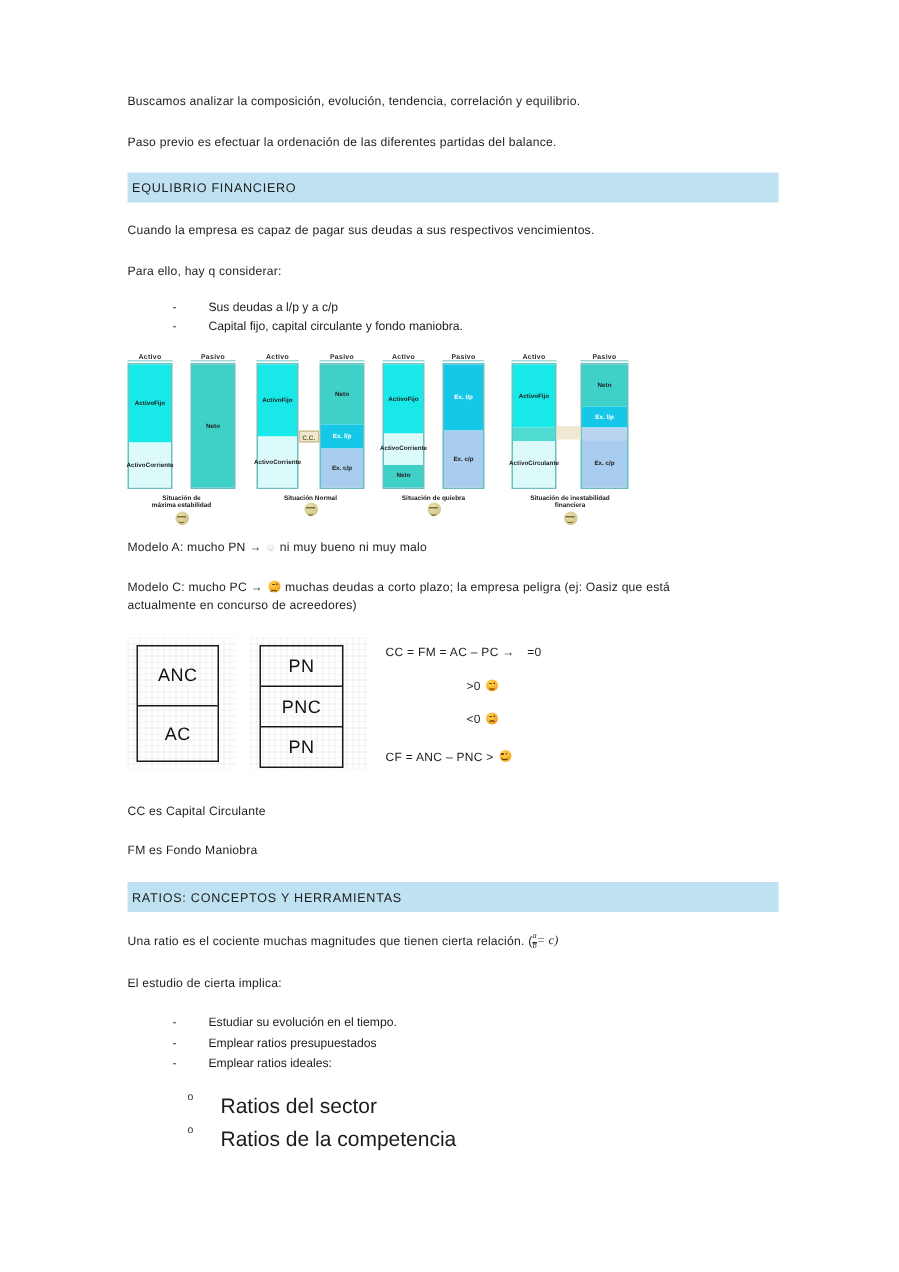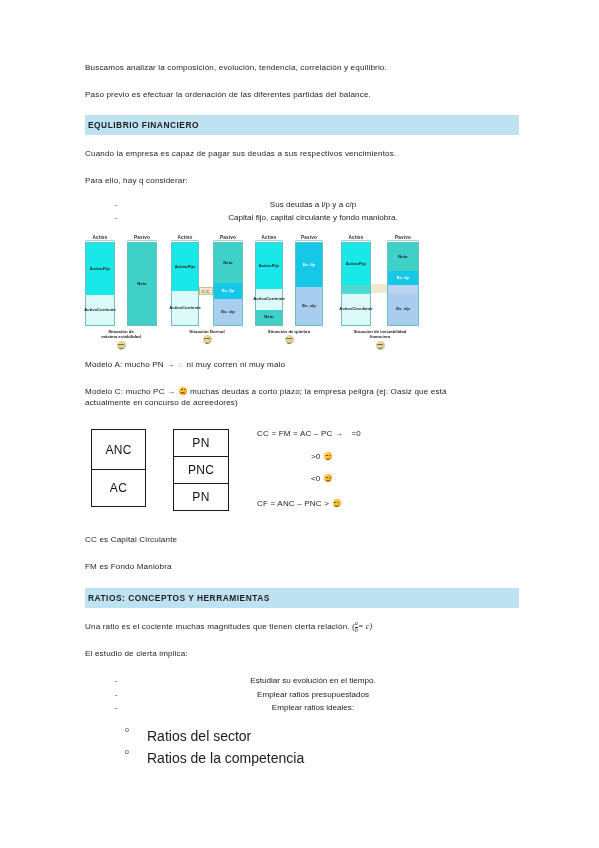--- a/index.html
+++ b/index.html
@@ -24,27 +24,26 @@
   p.para.tight { margin-bottom: 12px; }
 
   .section-head {
     background: #bfe2f2;
     font-size: 8.4px;
     letter-spacing: 0.5px;
     padding: 5px 3px 5px 3px;
     margin: 0 0 13px 0;
     color: #1d1d1d;
     width: 434px;
-    font-weight: bold;
   }
 
   ul.dash { list-style: none; margin: 0 0 10px 0; padding: 0 0 0 30px; }
   ul.dash > li {
     font-size: 8.1px; line-height: 1.55; position: relative;
-    padding-left: 24px; margin-bottom: 1px; text-align: center;
+    padding-left: 24px; margin-bottom: 1px;
   }
   ul.dash > li:before {
     content: "-"; position: absolute; left: 0; top: 0; color:#333;
   }
   ul.circ { list-style: none; margin: 2px 0 0 0; padding: 0 0 0 40px; }
   ul.circ > li {
     font-size: 14px; line-height: 1.6; position: relative; padding-left: 22px;
   }
   ul.circ > li:before {
     content: "o"; position: absolute; left: 0; top: -0.5px; font-size: 7px; color:#333;
@@ -305,21 +304,21 @@
           <span style="display: block;">Situación de inestabilidad</span>
           <span style="display: block;">financiera</span>
         </div>
         <span class="emoji-dia"></span>
       </div>
     </div>
 
   <p class="para">
     <span>Modelo A: mucho PN →</span>
     <span style="color:#b9b9b9;font-size:7px;">☺</span>
-    <span>ni muy corren ni muy malo</span>
+    <span>ni muy bueno ni muy malo</span>
   </p>
 
   <p class="para">
     <span>Modelo C: mucho PC →</span>
     <span class="em em-sad"></span>
     <span>muchas deudas a corto plazo; la empresa peligra (ej: Oasiz que está actualmente en concurso de acreedores)</span>
   </p>
 
 
   <div class="boxblock">

